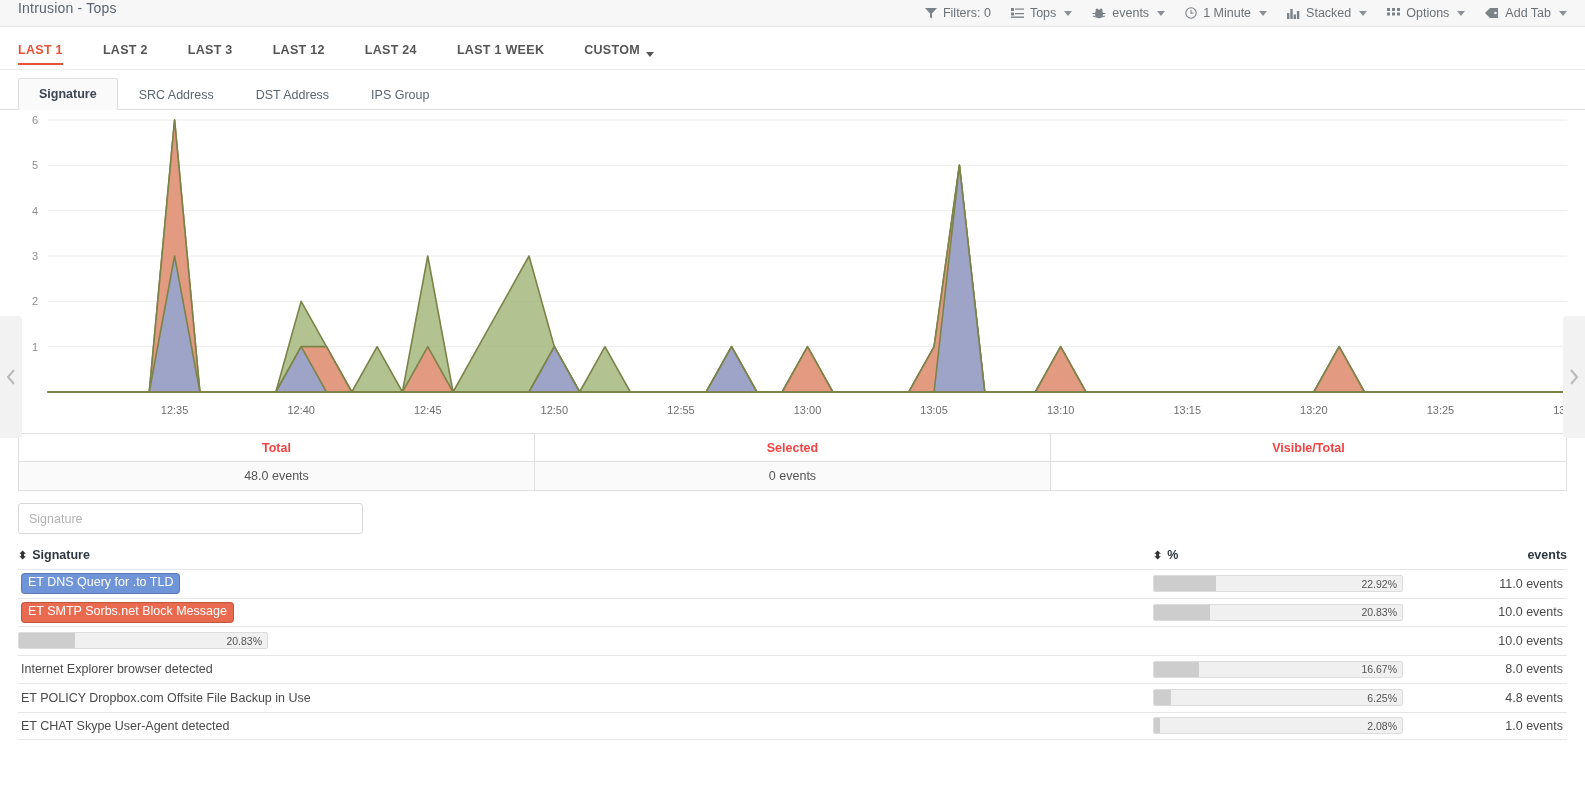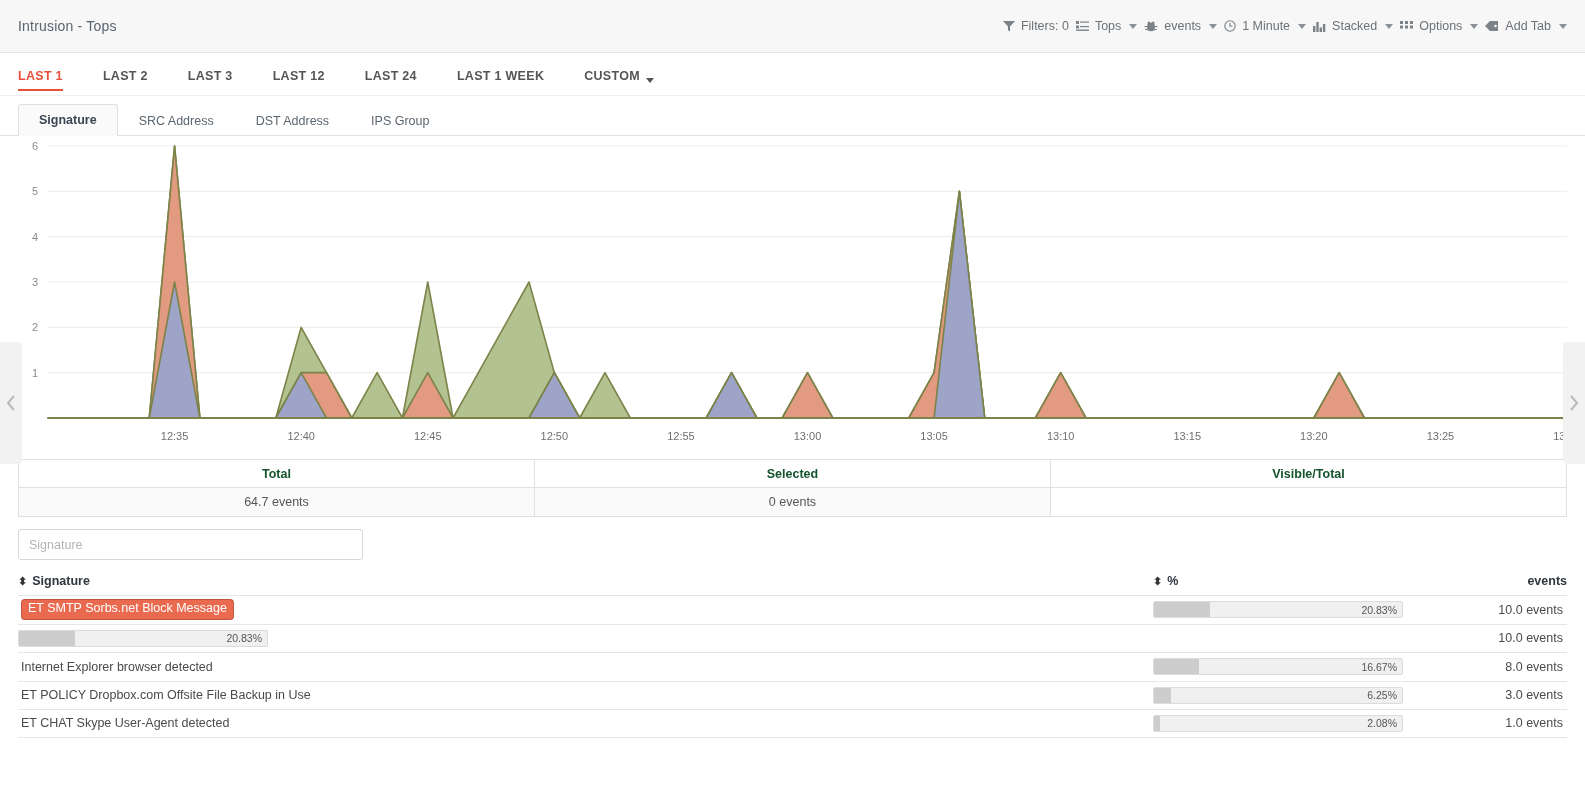--- a/index.html
+++ b/index.html
@@ -7,28 +7,28 @@
   body {
     width:1585px; height:806px;
     background:#ffffff;
     font-family:"Liberation Sans", sans-serif;
     color:#444;
     overflow:hidden;
   }
 
   
   .appbar {
-    height:53px;
+    height:27px;
     background:#f7f7f7;
     border-bottom:1px solid #e2e2e2;
-    display:flex; align-items:center;
+    display:flex; 
     padding:0 18px;
   }
   .app-title { font-size:14px; color:#5a6470; letter-spacing:.2px; }
-  .appbar-right { margin-left:auto; display:flex; align-items:center; gap:7px; }
+  .appbar-right { margin-left:auto; display:flex; align-items:center; gap:20px; }
   .tool {
     display:flex; align-items:center; gap:6px;
     font-size:12.5px; color:#6b7278; cursor:pointer;
     white-space:nowrap;
   }
   .tool svg { display:block; fill:#7b8288; }
   .caret {
     width:0;height:0;border-left:4px solid transparent;border-right:4px solid transparent;
     border-top:5px solid #8a9096; margin-left:2px;
   }
@@ -86,21 +86,21 @@
 
   
   .stats {
     margin:8px 18px 0 18px;
     border:1px solid #e0e0e0;
     display:flex;
   }
   .stat { flex:1; border-right:1px solid #e0e0e0; text-align:center; }
   .stat:last-child { border-right:none; }
   .stat-h {
-    font-size:12.5px; font-weight:bold; color:#14532d;
+    font-size:12.5px; font-weight:bold; color:#ef4444;
     padding:7px 0 6px; border-bottom:1px solid #e0e0e0;
     background:#fff;
   }
   .stat-v { font-size:12.5px; color:#555; padding:7px 0 7px; background:#fafafa; }
 
   
   .filter-row { padding:12px 18px 0 18px; }
   .filter-input {
     width:345px; height:31px;
     border:1px solid #d8d8d8; border-radius:3px;
@@ -306,21 +306,21 @@
   <div class="nav-arrow nav-right">
     <svg width="12" height="18" viewBox="0 0 12 18">
         <polyline points="3,2 9,9 3,16"></polyline>
       </svg>
   </div>
 </div>
 
 <div class="stats">
     <div class="stat">
       <div class="stat-h">Total</div>
-      <div class="stat-v">64.7 events</div>
+      <div class="stat-v">48.0 events</div>
     </div>
     <div class="stat">
       <div class="stat-h">Selected</div>
       <div class="stat-v">0 events</div>
     </div>
     <div class="stat">
       <div class="stat-h">Visible/Total</div>
     </div>
   </div>
 
@@ -335,20 +335,30 @@
       <span>Signature</span>
     </div>
     <div class="th-pct">
       <span class="sort-ico">⬍</span>
       <span>%</span>
     </div>
     <div class="th-evt">events</div>
   </div>
   <div id="rows">
       <div class="row">
+        <div class="cell-sig"><span class="badge" style="background: rgb(111, 148, 216);">ET DNS Query for .to TLD</span></div>
+        <div class="cell-pct">
+          <div class="bar">
+            <div class="bar-fill" style="width: 25%;"></div>
+            <div class="bar-lbl">22.92%</div>
+          </div>
+        </div>
+        <div class="cell-evt">11.0 events</div>
+      </div>
+      <div class="row">
         <div class="cell-sig"><span class="badge" style="background: rgb(234, 106, 79);">ET SMTP Sorbs.net Block Message</span></div>
         <div class="cell-pct">
           <div class="bar">
             <div class="bar-fill" style="width: 22.7203%;"></div>
             <div class="bar-lbl">20.83%</div>
           </div>
         </div>
         <div class="cell-evt">10.0 events</div>
       </div>
       <div class="row">
@@ -371,21 +381,21 @@
         <div class="cell-evt">8.0 events</div>
       </div>
       <div class="row">
         <div class="cell-sig">ET POLICY Dropbox.com Offsite File Backup in Use</div>
         <div class="cell-pct">
           <div class="bar">
             <div class="bar-fill" style="width: 6.81719%;"></div>
             <div class="bar-lbl">6.25%</div>
           </div>
         </div>
-        <div class="cell-evt">3.0 events</div>
+        <div class="cell-evt">4.8 events</div>
       </div>
       <div class="row">
         <div class="cell-sig">ET CHAT Skype User-Agent detected</div>
         <div class="cell-pct">
           <div class="bar">
             <div class="bar-fill" style="width: 2.26876%;"></div>
             <div class="bar-lbl">2.08%</div>
           </div>
         </div>
         <div class="cell-evt">1.0 events</div>

